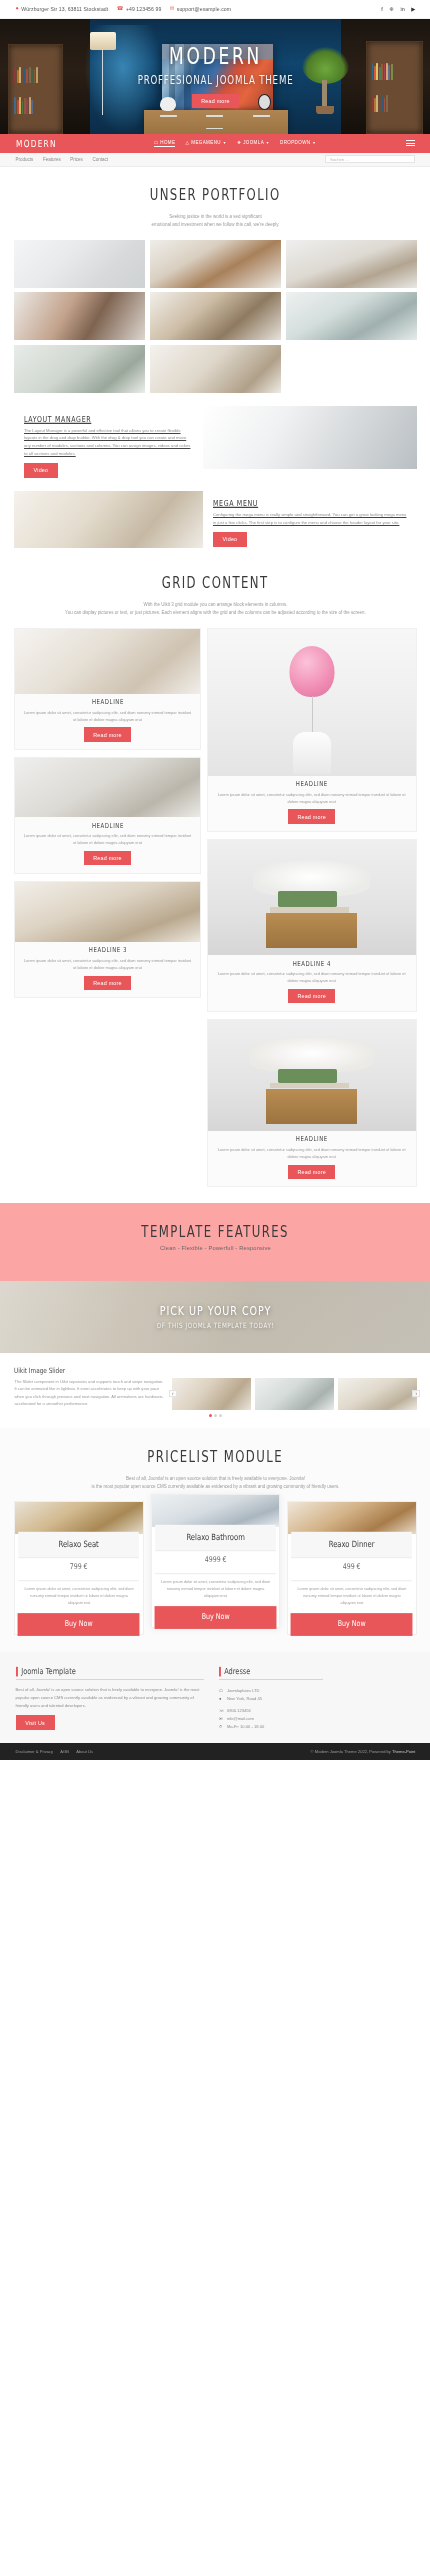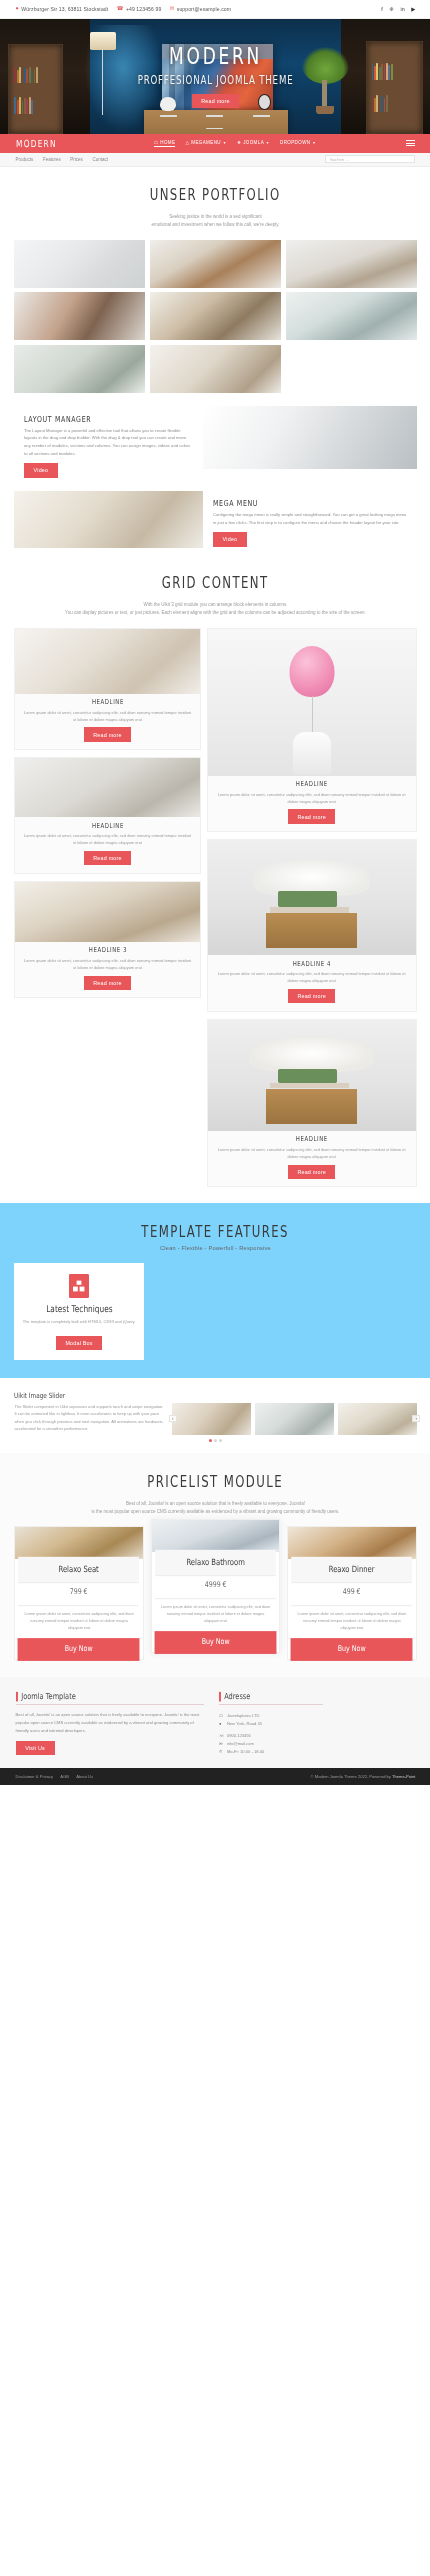--- a/index.html
+++ b/index.html
@@ -174,21 +174,21 @@
   .ph-room3{background:linear-gradient(160deg,#f2efe9 0%,#ddd3c3 42%,#b9a88e 74%,#ece7de 100%);}
   .ph-slider1{background:linear-gradient(130deg,#f1ede6 0%,#ddd2c1 40%,#b9a98f 72%,#eae5dc 100%);}
   .ph-slider2{background:linear-gradient(140deg,#eef0ef 0%,#d6dcd9 42%,#a8b2ae 74%,#e9ecea 100%);}
   .ph-slider3{background:linear-gradient(150deg,#f3f1ec 0%,#e0d9cb 44%,#bcb09a 76%,#eeebe4 100%);}
   .ph-price1{background:linear-gradient(150deg,#e9e2d6 0%,#d2b98f 40%,#a88854 70%,#e6ddcd 100%);}
   .ph-price2{background:linear-gradient(160deg,#eef1f3 0%,#d6dde2 45%,#aab6bf 75%,#e8edf0 100%);}
   .ph-price3{background:linear-gradient(150deg,#efe7da 0%,#d3b287 42%,#a87c4a 72%,#e9ddc9 100%);}
 
   
   .fb { position:relative; margin-top:13px; }
-  .fb-row { display:flex; }
+  .fb-row { display:flex;text-decoration:underline; }
   .fb-text { background:#fff; padding:8.4px 9.6px; }
   .fb-title {
     font-size:6.6px; color:#3a3a3a; letter-spacing:0.7px; margin-bottom:4.2px;
     font-family:"DejaVu Sans", sans-serif; transform:scaleY(1.25) scaleX(.95);
     transform-origin:left center;
   }
   .fb-body { font-size:4.2px; color:#8d8d8d; line-height:1.85; }
   .fb-btn { margin-top:5.4px; }
   .fb-img { background-size:cover; }
 
@@ -200,21 +200,21 @@
   .card { background:#fbfbfb; border:0.6px solid #f0f0f0; }
   .card .thumb { width:100%; }
   .card .body { padding:5.4px 7.2px 7.2px; text-align:center; }
   .card .hl {
     font-size:5.7px; color:#444; letter-spacing:0.6px; margin-bottom:3.6px;
     font-family:"DejaVu Sans", sans-serif; transform:scaleY(1.2) scaleX(.95);
   }
   .card .tx { font-size:3.9px; color:#9b9b9b; line-height:1.8; margin-bottom:4.8px; }
 
   
-  .tf-section { background:#7dd3fc; padding:0.6px 14.4px 18px; margin-top:15.6px; }
+  .tf-section { background:#fca5a5; padding:0.6px 14.4px 18px; margin-top:15.6px; }
   .tf-tagline { text-align:center; font-size:5.7px; color:#666; margin:-4.8px 0 12px; letter-spacing:0.2px;}
   .tf-cards { display:grid; grid-template-columns:repeat(3,1fr); gap:7.2px; }
   .tf-card { background:#fff; padding:10.8px 7.2px 9.6px; text-align:center; }
   .tf-icon {
     width:20.3px; height:24px; background:#e8565a; margin:0 auto 7.2px;
     display:flex; align-items:center; justify-content:center; color:#fff; font-size:10.8px;
     border-radius:1.2px;
   }
   .tf-name {
     font-size:7.8px; color:#3d3d3d; margin-bottom:4.2px; font-family:"DejaVu Sans", sans-serif;
@@ -575,37 +575,31 @@
       </div>
     </div>
   </div>
 
   <div class="tf-section">
     <div class="sec-title">TEMPLATE FEATURES</div>
     <div class="tf-tagline">Clean - Flexible - Powerfull - Responsive</div>
     <div class="tf-cards">
 
 
-      <div class="tf-card">
-        <div class="tf-icon">
-          <svg width="12" height="12" viewBox="0 0 20 20">
-            <rect x="6" y="1" width="8" height="7" fill="#fff"></rect>
-            <rect x="0" y="11" width="8" height="8" fill="#fff"></rect>
-            <rect x="11" y="11" width="8" height="8" fill="#fff"></rect>
-          </svg>
-        </div>
-        <div class="tf-name">Latest Techniques</div>
-        <div class="tf-desc">The template is completely built with HTML5, CSS3 and jQuery.</div>
-        <button class="btn">Modal Box</button>
-      </div>
-
-
-    </div>
-  </div>
-
+
+
+    </div>
+  </div>
+
+  <div class="cta">
+    <div class="cta-in">
+      <div class="cta-t1">PICK UP YOUR COPY</div>
+      <div class="cta-t2">OF THIS JOOMLA TEMPLATE TODAY!</div>
+    </div>
+  </div>
 
   <div class="slider-sec">
     <div class="slider-head">Uikit Image Slider</div>
     <div class="slider-row">
       <div class="slider-txt">The Slider component in Uikit separates and supports touch and swipe navigation. It can be animated like in lightbox. It even accelerates to keep up with your pace when you click through previous and next navigation. All animations are hardware-accelerated for a smoother performance.</div>
       <div class="slider-imgs">
         <div class="s-arrow prev">‹</div>
         <div class="si ph-slider1"></div>
         <div class="si ph-slider2"></div>
         <div class="si ph-slider3"></div>

